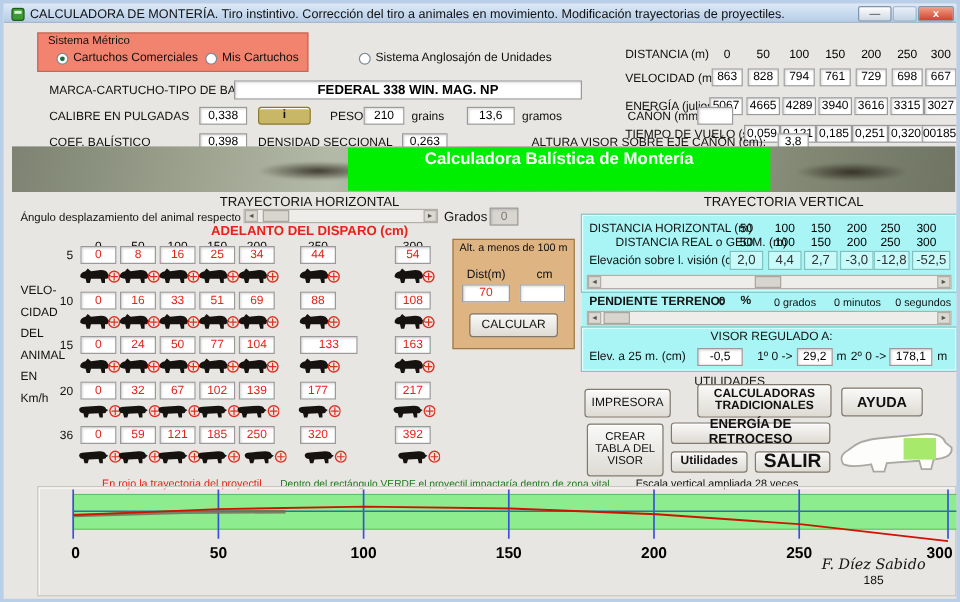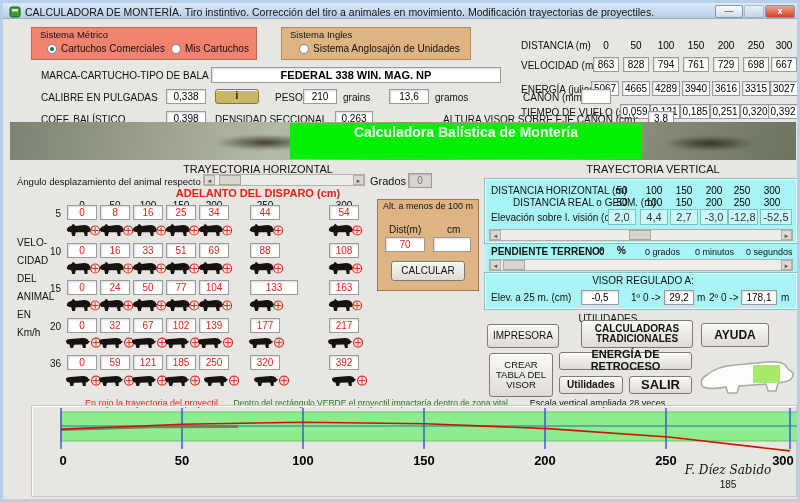--- a/index.html
+++ b/index.html
@@ -77,23 +77,20 @@
   </div>
 
   <div class="groupbox" style="left:28px;top:24px;width:226px;height:33px;background:#f2836f;border-color:#c06a56;">
     <span class="t" style="left:8px;top:1px;font-size:9.5px;">Sistema Métrico</span>
   </div>
   <span class="radio sel" style="left:44px;top:41px;"></span>
   <span class="t" style="left:58px;top:40px;">Cartuchos Comerciales</span>
   <span class="radio" style="left:168px;top:41px;"></span>
   <span class="t" style="left:182px;top:40px;">Mis Cartuchos</span>
 
-  <div class="groupbox" style="left:278px;top:24px;width:190px;height:33px;background:#ddb482;border-color:#b08c55;">
-    <span class="t" style="left:8px;top:1px;font-size:9.5px;">Sistema Ingles</span>
-  </div>
   <span class="radio" style="left:296px;top:41px;"></span>
   <span class="t" style="left:310px;top:40px;">Sistema Anglosajón de Unidades</span>
 
   <span class="t" style="left:518px;top:37px;text-align:right;">DISTANCIA (m)</span>
   <span class="hd" style="left:590px;top:37px;width:26px;">0</span>
   <span class="hd" style="left:620px;top:37px;width:26px;">50</span>
   <span class="hd" style="left:650px;top:37px;width:26px;">100</span>
   <span class="hd" style="left:680px;top:37px;width:26px;">150</span>
   <span class="hd" style="left:710px;top:37px;width:26px;">200</span>
   <span class="hd" style="left:740px;top:37px;width:26px;">250</span>
@@ -116,24 +113,24 @@
   <div class="f" style="left:709px;top:78px;width:28px;">3616</div>
   <div class="f" style="left:739px;top:78px;width:28px;">3315</div>
   <div class="f" style="left:767px;top:78px;width:28px;">3027</div>
 
   <span class="t" style="left:518px;top:104px;">TIEMPO DE VUELO (seg)</span>
   <div class="f" style="left:617px;top:101px;width:30px;">0,059</div>
   <div class="f" style="left:647px;top:101px;width:30px;">0,121</div>
   <div class="f" style="left:677px;top:101px;width:30px;">0,185</div>
   <div class="f" style="left:707px;top:101px;width:30px;">0,251</div>
   <div class="f" style="left:737px;top:101px;width:30px;">0,320</div>
-  <div class="f" style="left:765px;top:101px;width:30px;">0,392</div>
+  <div class="f" style="left:765px;top:101px;width:30px;">00185</div>
 
   <span class="t" style="left:38px;top:67px;">MARCA-CARTUCHO-TIPO DE BALA</span>
-  <div class="f" style="left:192px;top:64px;width:290px;height:16px;font-weight:bold;font-size:11px;line-height:14px;margin-left:16px;">FEDERAL 338 WIN. MAG. NP</div>
+  <div class="f" style="left:192px;top:64px;width:290px;height:16px;font-weight:bold;font-size:11px;line-height:14px;">FEDERAL 338 WIN. MAG. NP</div>
 
   <span class="t" style="left:38px;top:89px;">CALIBRE EN PULGADAS</span>
   <div class="f" style="left:163px;top:86px;width:40px;">0,338</div>
   <div class="btn" style="left:212px;top:86px;width:44px;height:15px;background:#c9b768;border-color:#8a7a30;font-weight:bold;">i</div>
   <span class="t" style="left:272px;top:89px;">PESO:</span>
   <div class="f" style="left:300px;top:86px;width:34px;">210</div>
   <span class="t" style="left:340px;top:89px;">grains</span>
   <div class="f" style="left:386px;top:86px;width:40px;">13,6</div>
   <span class="t" style="left:432px;top:89px;">gramos</span>
   <span class="t" style="left:520px;top:89px;">CAÑÓN (mm)</span>
@@ -410,21 +407,21 @@
   <div class="f" style="left:738px;top:287px;width:36px;">178,1</div>
   <span class="t" style="left:778px;top:289px;">m</span>
 
   <span class="t" style="left:560px;top:310px;width:90px;text-align:center;">UTILIDADES</span>
   <div class="btn" style="left:484px;top:321px;width:72px;height:24px;">IMPRESORA</div>
   <div class="btn" style="left:578px;top:317px;width:112px;height:28px;font-weight:bold;">CALCULADORAS TRADICIONALES</div>
   <div class="btn" style="left:698px;top:320px;width:68px;height:24px;font-weight:bold;font-size:12px;">AYUDA</div>
   <div class="btn" style="left:486px;top:350px;width:64px;height:44px;font-size:9.5px;padding:2px;">CREAR TABLA DEL VISOR</div>
   <div class="btn" style="left:556px;top:349px;width:133px;height:18px;font-weight:bold;font-size:11px;">ENERGÍA DE RETROCESO</div>
   <div class="btn" style="left:556px;top:373px;width:64px;height:18px;font-weight:bold;">Utilidades</div>
-  <div class="btn" style="left:626px;top:373px;width:63px;height:18px;font-weight:bold;font-size:13px;">SALIR</div>
+  <div class="btn" style="left:626px;top:373px;width:63px;height:18px;font-weight:bold;font-size:16px;">SALIR</div>
 
   <svg class="abs" style="left:694px;top:353px;" width="100" height="45" viewBox="0 0 100 45">
     <path d="M6 31 Q1 24 10 19 Q20 10 38 9 L70 6 Q88 4 91 13 L96 17 Q97 24 87 26 L81 27 L79 35 L71 35 L69 28 L42 30 L40 37 L31 37 L29 31 Q13 34 6 31 Z" fill="#fdfdfb" stroke="#a9a9a2" stroke-width="1.5"></path>
     <rect x="56" y="9" width="27" height="18" fill="#a7e96a"></rect>
   </svg>
 
   <span class="note" style="left:56px;top:395px;width:185px;text-align:center;color:#e8221a;">En rojo la trayectoria del proyectil</span>
   <span class="note" style="left:215px;top:395px;width:290px;text-align:right;color:#1d7a1d;font-size:8.5px;">Dentro del rectángulo VERDE el proyectil impactaría dentro de zona vital</span>
   <span class="note" style="left:512px;top:395px;width:165px;text-align:center;color:#111;">Escala vertical ampliada 28 veces</span>
 

